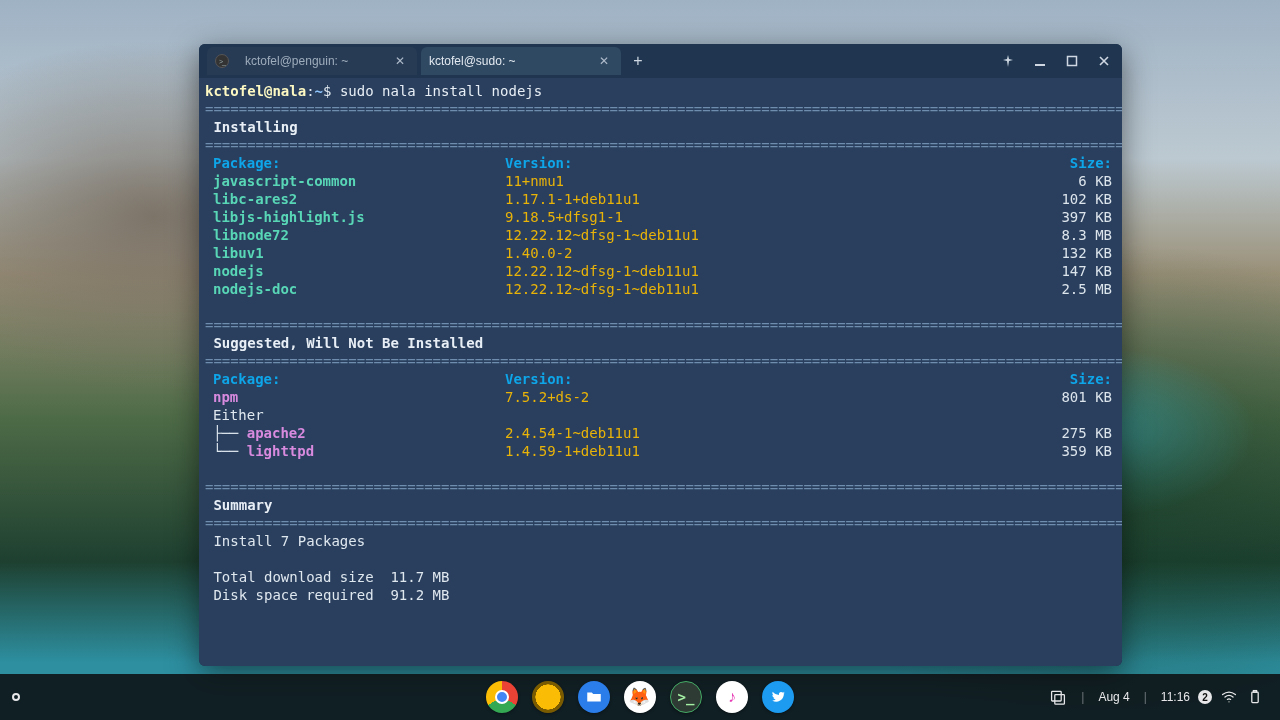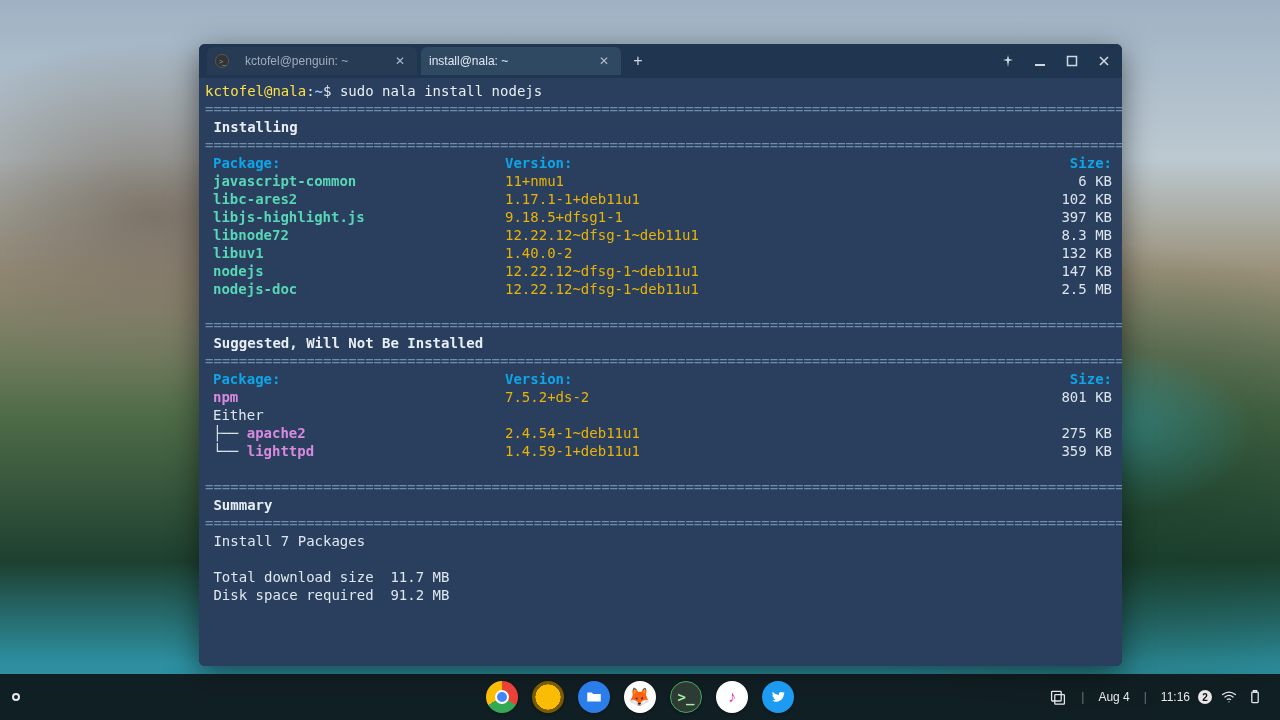--- a/index.html
+++ b/index.html
@@ -61,21 +61,21 @@
     position: absolute; left:0; right:0; top:34px; bottom:0;
     background: #293f5d;
     color: #dfe7ef;
     font-family: "DejaVu Sans Mono","Menlo","Consolas",monospace;
     font-size: 14px;
     line-height: 18px;
     padding: 4px 6px;
     white-space: pre;
     letter-spacing: 0;
   }
-  .prompt-user { color: #fde047; font-weight: normal; text-align: right; }
+  .prompt-user { color: #fef9c3; font-weight: bold; text-align: right; }
   .prompt-colon { color: #dfe7ef; }
   .prompt-path { color: #8fc5ff; font-weight: bold; }
   .prompt-sym  { color: #dfe7ef; }
   .cmd-text    { color: #e8eef5; }
 
   .section-title { color: #e8eef5; font-weight: bold; }
   .col-head { color: #0ea5e9; font-weight: bold; }
   .pkg { color: #58d6b6; font-weight: bold; }
   .pkg-sug { color: #d88adf; font-weight: bold; }
   .ver { color: #eab308; }
@@ -124,21 +124,21 @@
 <div class="desktop-bg"></div>
 
 <div class="terminal-window">
   <div class="titlebar">
     <div class="tab inactive">
       <span class="tab-icon"></span>
       <span>kctofel@penguin: ~</span>
       <span class="tab-close">✕</span>
     </div>
     <div class="tab active">
-      <span>install@nala: ~</span>
+      <span>kctofel@sudo: ~</span>
       <span class="tab-close">✕</span>
     </div>
     <div class="new-tab-btn">+</div>
     <div class="titlebar-spacer"></div>
     <div class="winbtn">
       <svg viewBox="0 0 12 12">
           <path d="M6 0 L7 4 L11 5 L7 6 L6 12 L5 6 L1 5 L5 4 Z" fill="currentColor"></path>
         </svg>
     </div>
     <div class="winbtn">

